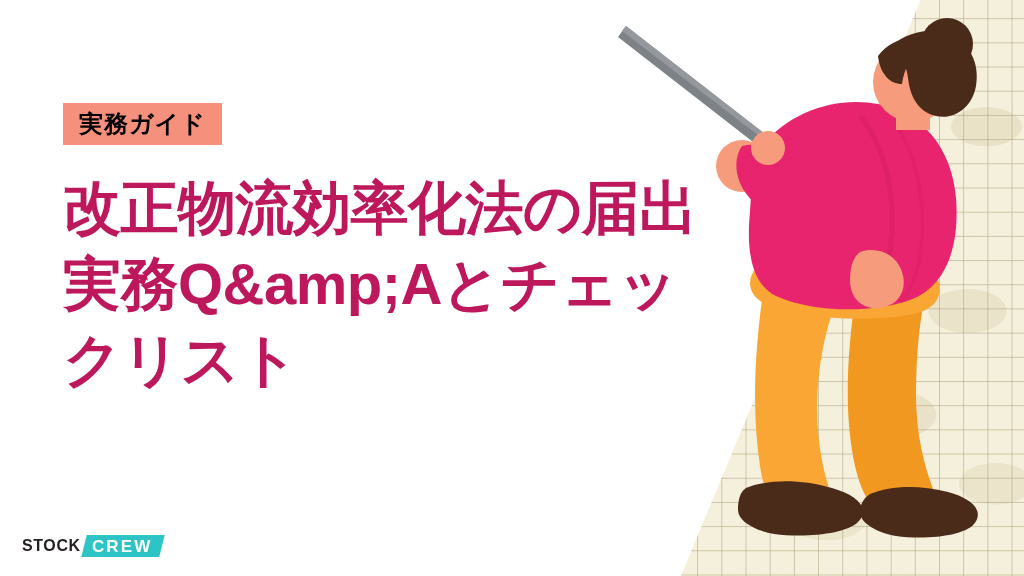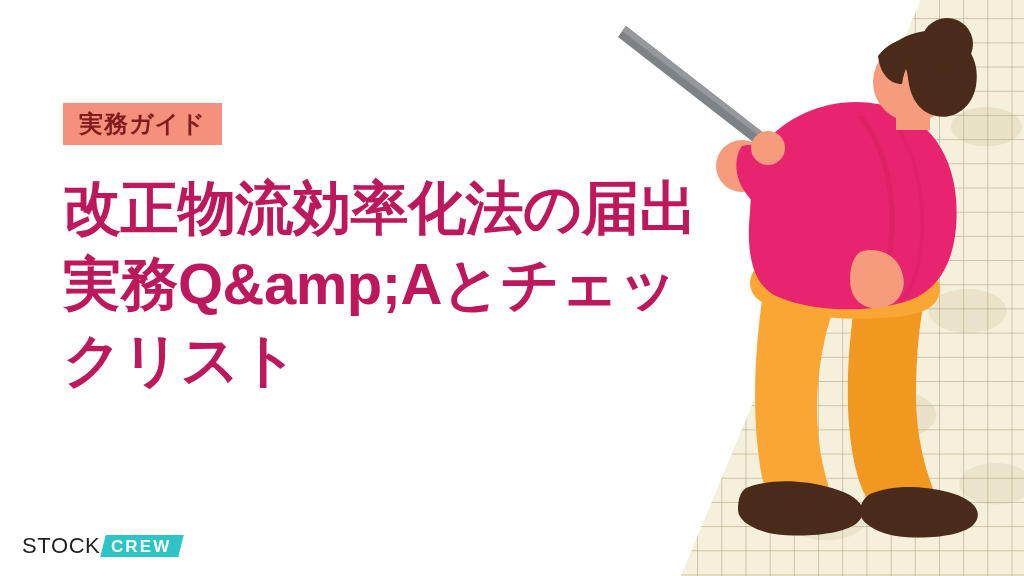--- a/index.html
+++ b/index.html
@@ -69,21 +69,21 @@
     width:660px; height:576px;
   }
 
   .badge {
     position:absolute;
     top:103px; left:0;
     height:42px;
     padding:0 16px;
     background:#F4907B;
     display:flex; align-items:center;
-    color:#7f1d1d;
+    color:#000000;
     font-size:24px;
     font-weight:bold;
     letter-spacing:1px;
     line-height:1;
     white-space:nowrap;
   }
 
   .headline {
     position:absolute;
     top:170px; left:0;
@@ -98,22 +98,22 @@
 
   
   .logo {
     position:absolute;
     left:22px; bottom:18px;
     display:flex; align-items:center;
     height:24px;
   }
   .logo-stock {
     color:#231F20;
-    font-size:22px;
-    font-weight:normal;
+    font-size:16px;
+    font-weight:bold;
     letter-spacing:.6px;
     line-height:1;
   }
   .logo-crew-wrap {
     position:relative;
     margin-left:3px;
     height:22px;
     background:#2EC4C6;
     transform:skewX(-14deg);
     display:flex; align-items:center;

